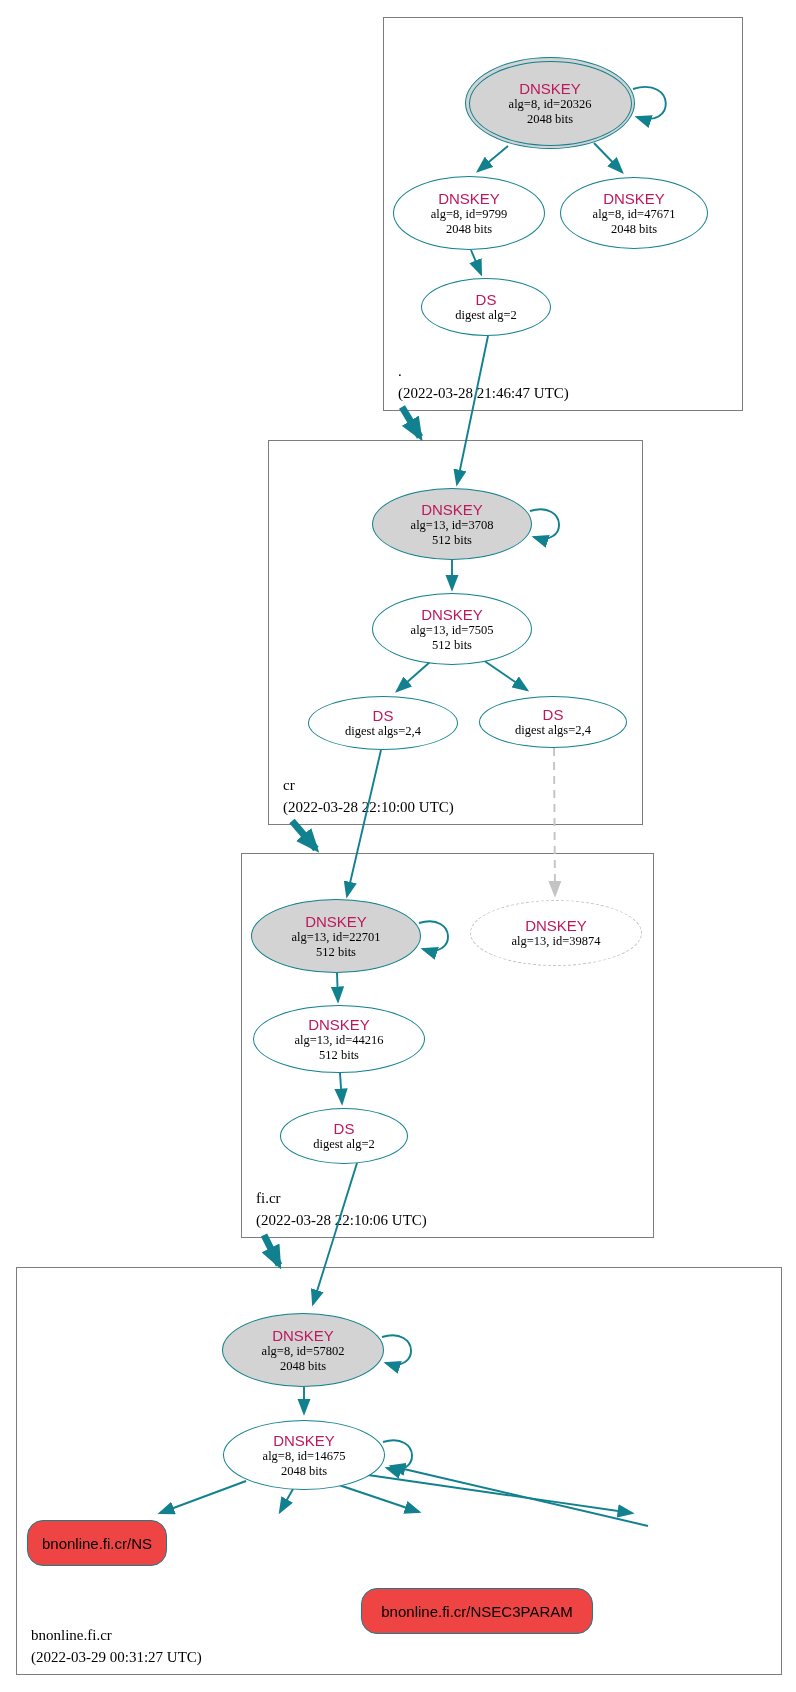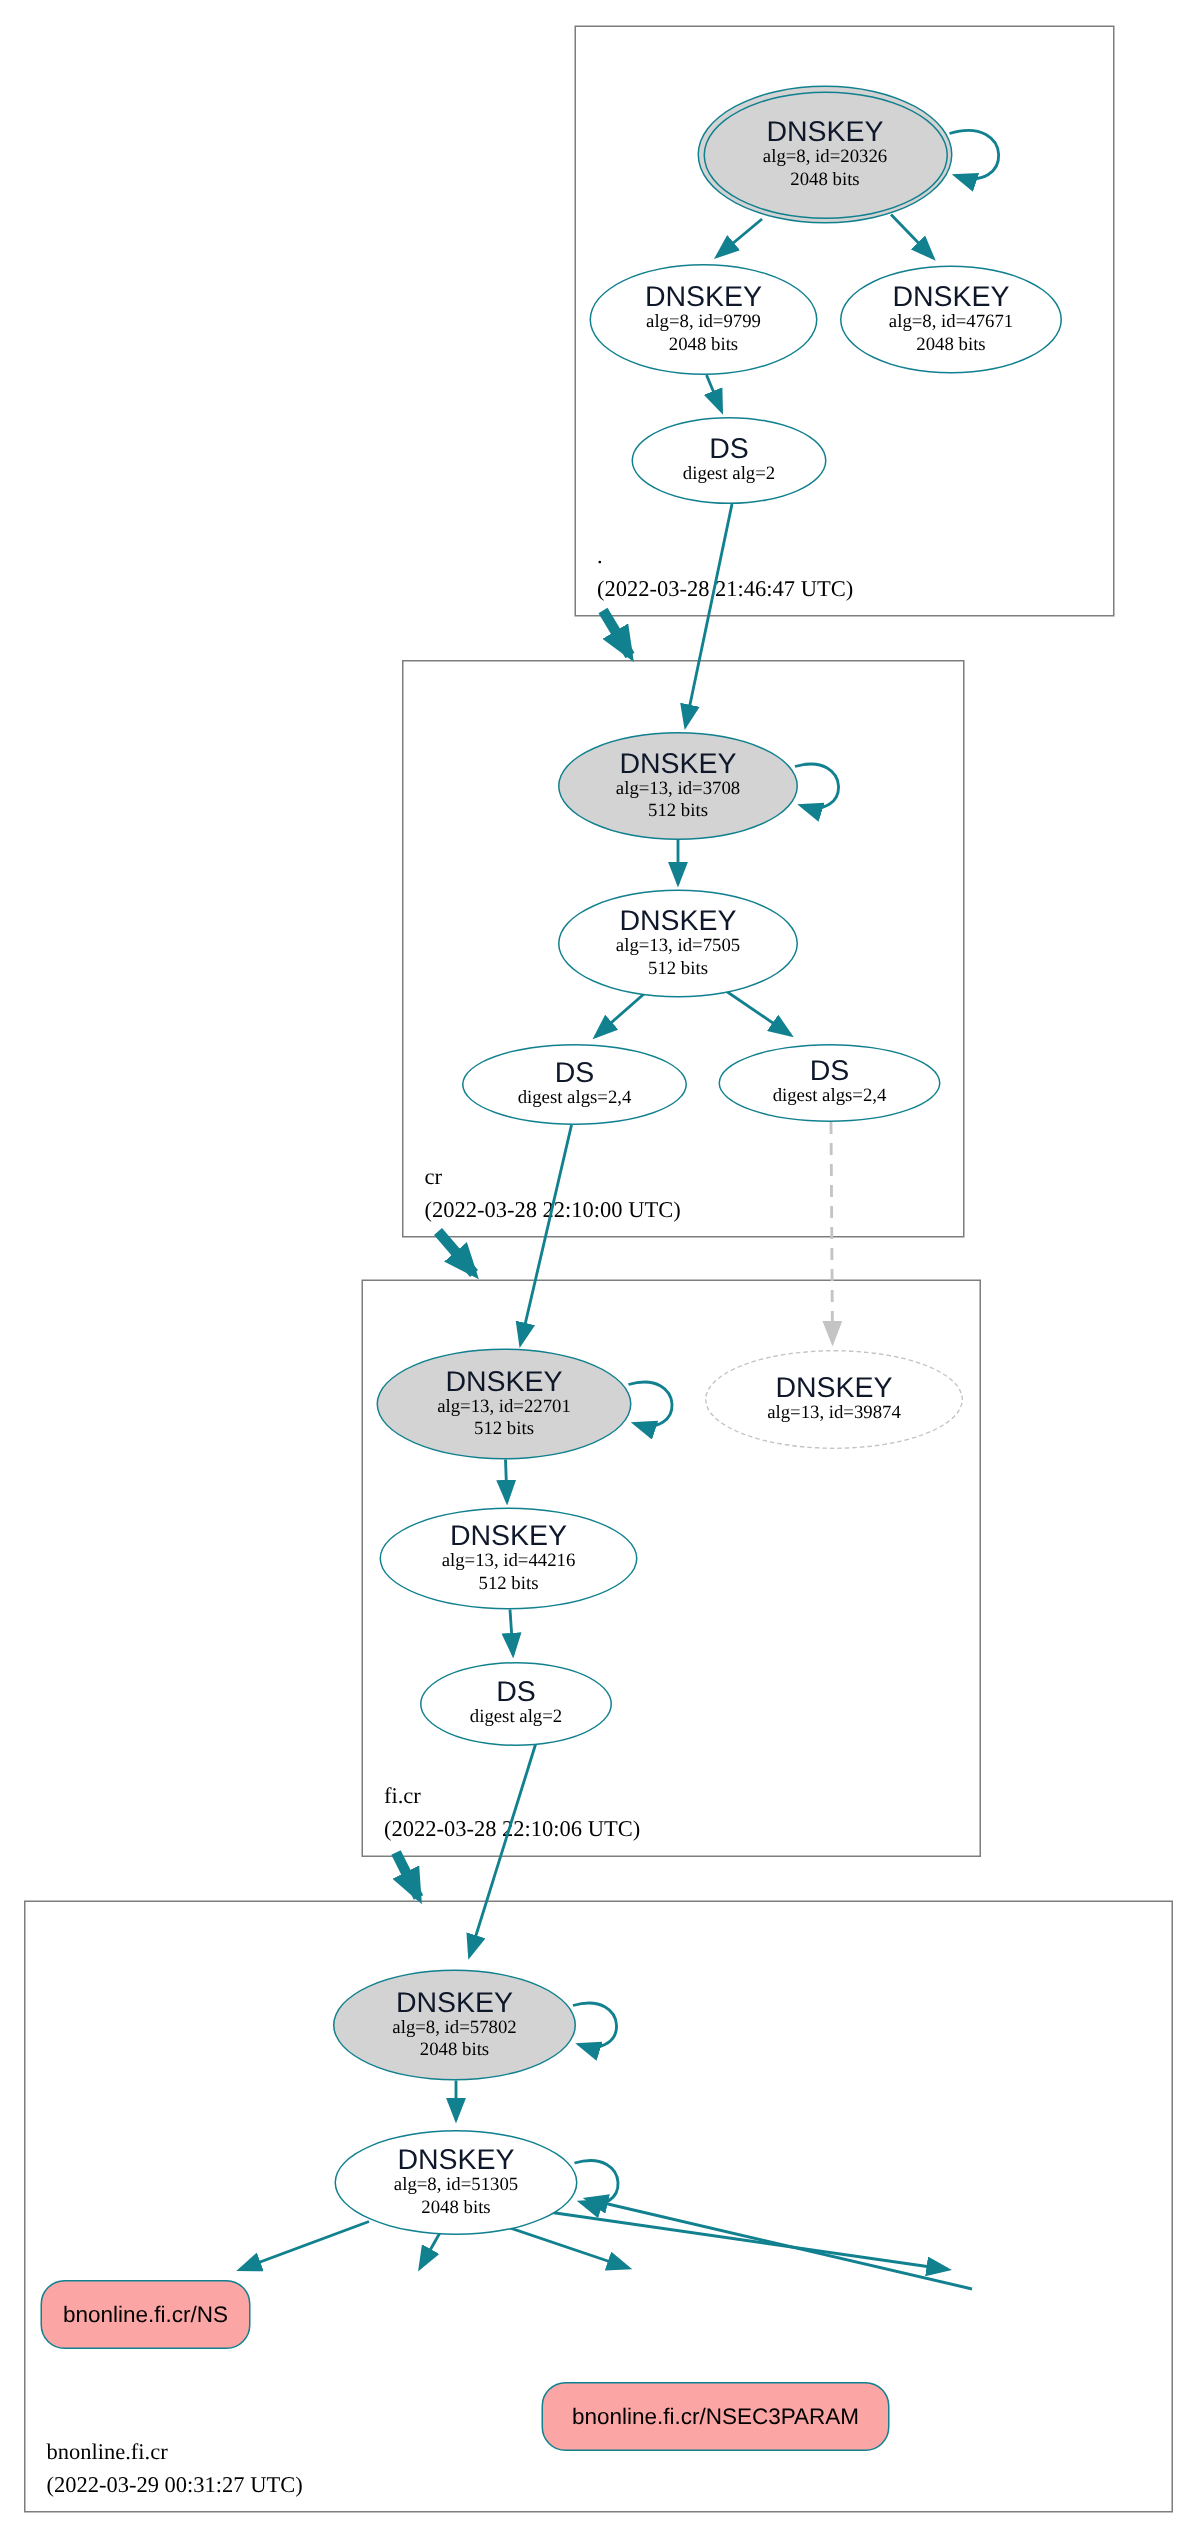--- a/index.html
+++ b/index.html
@@ -14,24 +14,24 @@
   .node{position:absolute;z-index:3;display:flex;flex-direction:column;align-items:center;
         justify-content:center;text-align:center;border-radius:50%;
         border:1.7px solid #11808F;background:#ffffff;box-sizing:border-box;}
   .node.gray{background:#d3d3d3;}
   .ksk-outer{position:absolute;z-index:3;border-radius:50%;border:1.7px solid #11808F;
              background:#d3d3d3;box-sizing:border-box;}
   .ksk-inner{position:absolute;left:2.5px;top:2.5px;right:2.5px;bottom:2.5px;border-radius:50%;
              border:1.7px solid #11808F;display:flex;flex-direction:column;align-items:center;
              justify-content:center;text-align:center;box-sizing:border-box;}
   .node.dashed{border:1.7px dashed #c4c4c4;background:#ffffff;}
-  .ntitle{font-size:19px;line-height:17px;color:#0f172a;}
+  .ntitle{font-size:15px;line-height:17px;color:#be185d;}
   .ndetail{font-family:"Liberation Serif",serif;font-size:12.5px;line-height:15px;color:#000;}
   .rrset{position:absolute;z-index:3;border:1.7px solid #11808F;border-radius:16px;
-         background:#fca5a5;display:flex;align-items:center;justify-content:center;
+         background:#ef4444;display:flex;align-items:center;justify-content:center;
          font-size:15px;color:#000;box-sizing:border-box;white-space:nowrap;}
 </style>
 </head>
 <body>
 
 <div id="canvas">
 
   <div class="zone" style="left:383px;top:17px;width:358px;height:392px;">
     <div class="zone-name">.</div>
     <div class="zone-ts">(2022-03-28 21:46:47 UTC)</div>
@@ -166,21 +166,21 @@
   </div>
 
   <div class="node gray" style="left:222px;top:1313px;width:162px;height:74px;">
     <span class="ntitle">DNSKEY</span>
     <span class="ndetail">alg=8, id=57802</span>
     <span class="ndetail">2048 bits</span>
   </div>
 
   <div class="node" style="left:223px;top:1420px;width:162px;height:70px;">
     <span class="ntitle">DNSKEY</span>
-    <span class="ndetail">alg=8, id=51305</span>
+    <span class="ndetail">alg=8, id=14675</span>
     <span class="ndetail">2048 bits</span>
   </div>
 
   <div class="rrset" style="left:27px;top:1520px;width:140px;height:46px;">
     <span>bnonline.fi.cr/NS</span>
   </div>
 
 
   <div class="rrset" style="left:361px;top:1588px;width:232px;height:46px;">
     <span>bnonline.fi.cr/NSEC3PARAM</span>

